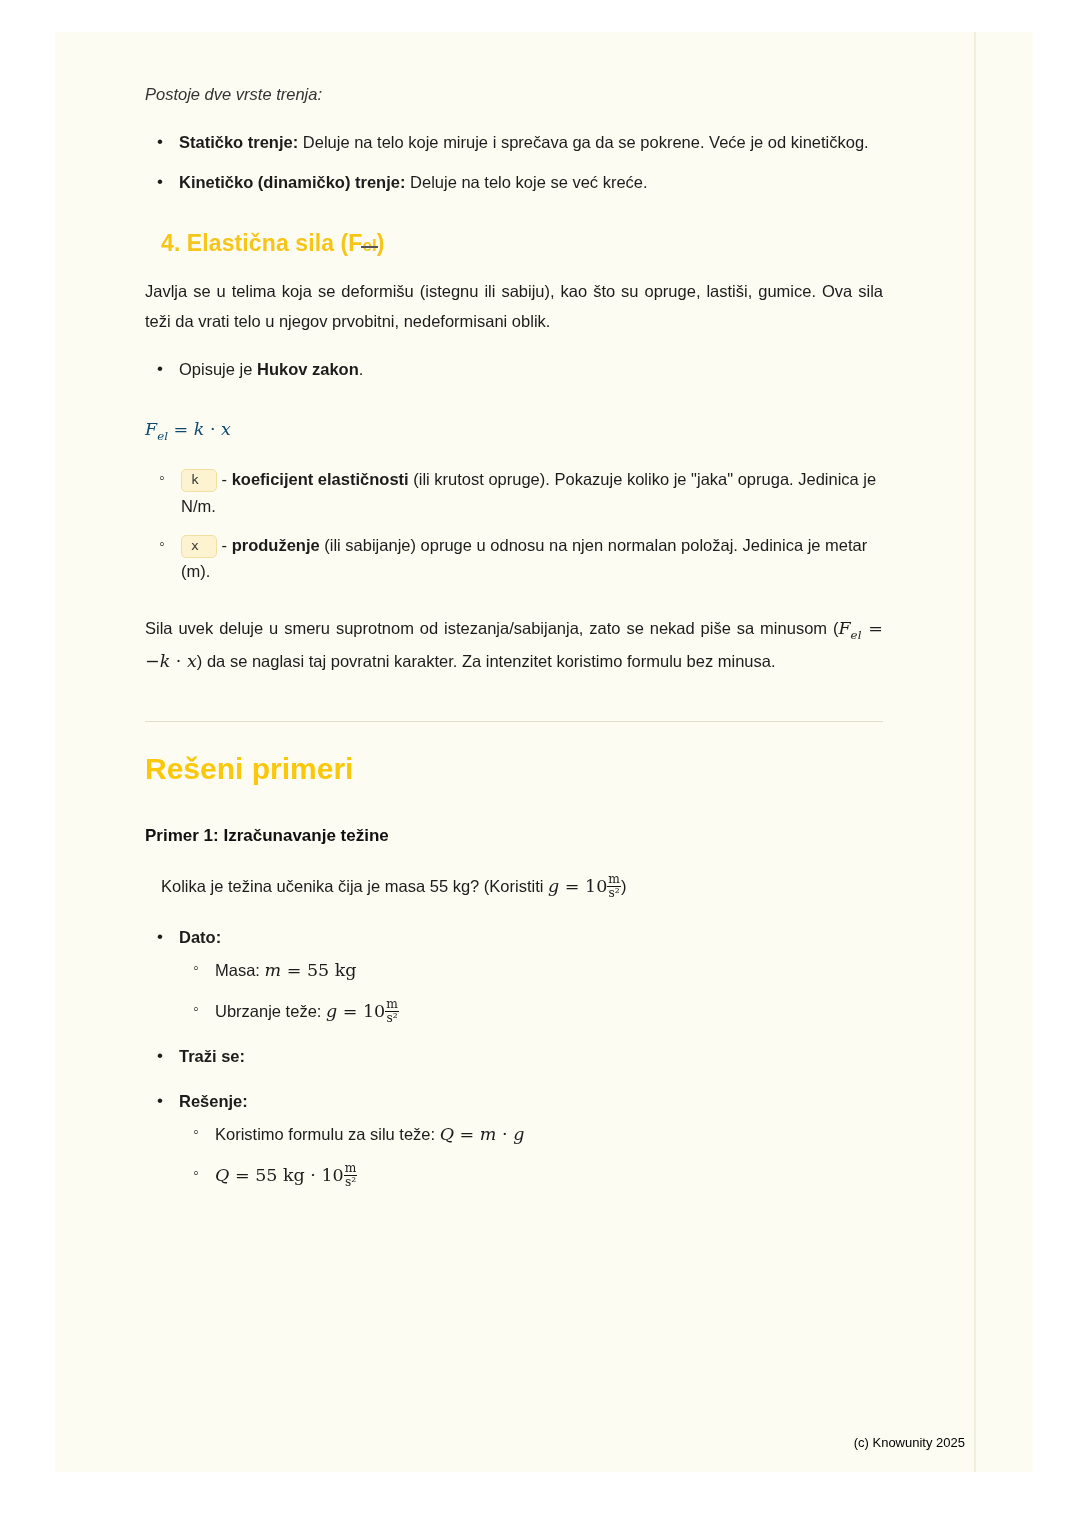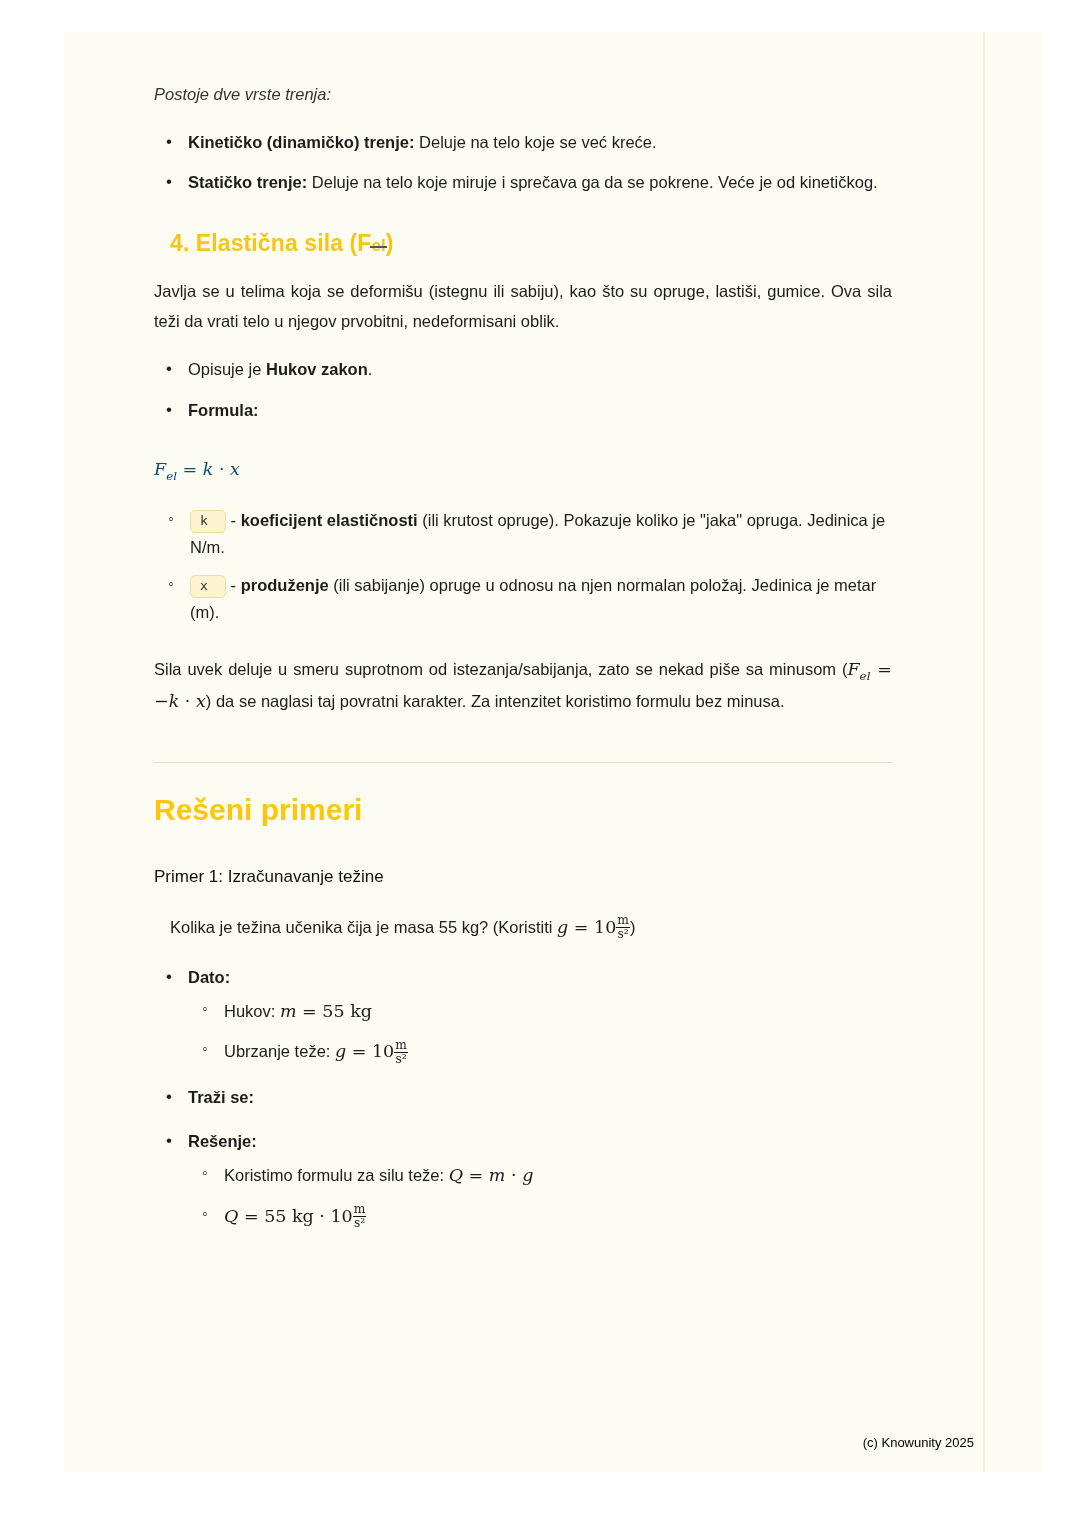--- a/index.html
+++ b/index.html
@@ -15,21 +15,21 @@
   }
   .page {
     position: relative;
     width: 1080px;
     height: 1528px;
     background: #ffffff;
     box-sizing: border-box;
   }
   .sheet {
     position: absolute;
-    left: 64px;
+    left: 55px;
     top: 32px;
     width: 978px;
     height: 1440px;
     background: #fdfcf3;
     box-sizing: border-box;
   }
   .sheet-rule {
     position: absolute;
     right: 57px;
     top: 0;
@@ -118,21 +118,21 @@
     background: #555;
   }
   h1.big-title {
     font-size: 30px;
     color: #fbc70a;
     font-weight: bold;
     margin: 30px 0 40px 0;
   }
   h3.example-title {
     font-size: 17px;
-    font-weight: normal;
+    font-weight: bold;
     margin: 0 0 26px 0;
     color: #111;
   }
   p.para {
     font-size: 16.5px;
     line-height: 1.78;
     margin: 0 0 20px 0;
     text-align: justify;
     color: #1c1c1c;
   }
@@ -212,39 +212,36 @@
 <div class="page">
   <div class="sheet">
     <div class="sheet-rule"></div>
 
     <div class="content">
 
       <p class="intro-italic">Postoje dve vrste trenja:</p>
 
       <ul class="bullets">
         <li>
+          <b>Statičko trenje:</b><span> Deluje na telo koje miruje i sprečava ga da se pokrene. Veće je od kinetičkog.</span>
+        </li>
+        <li>
           <b>Kinetičko (dinamičko) trenje:</b><span> Deluje na telo koje se već kreće.</span>
-        </li>
-        <li>
-          <b>Statičko trenje:</b><span> Deluje na telo koje miruje i sprečava ga da se pokrene. Veće je od kinetičkog.</span>
         </li>
       </ul>
 
       <h2 class="section-title">
         <span>4. Elastična sila (F</span><span class="sub">el</span><span>)</span>
       </h2>
 
       <p class="para">Javlja se u telima koja se deformišu (istegnu ili sabiju), kao što su opruge, lastiši, gumice. Ova sila teži da vrati telo u njegov prvobitni, nedeformisani oblik.</p>
 
       <ul class="bullets">
         <li>
           <span>Opisuje je </span><b>Hukov zakon</b><span>.</span>
-        </li>
-        <li>
-          <b>Formula:</b>
         </li>
       </ul>
 
       <div class="formula-block">
         <span class="math">
           <span>F</span><sub class="m">el</sub><span class="up"> = </span><span>k</span><span class="up"> · </span><span>x</span>
         </span>
       </div>
 
       <ul class="subbullets">
@@ -268,21 +265,21 @@
 
       <p class="para-q">
         <span>Kolika je težina učenika čija je masa 55 kg? (Koristiti </span><span class="math">g<span class="up"> = 10</span><span class="frac"><span class="num">m</span><span class="den">s²</span></span></span><span>)</span>
       </p>
 
       <ul class="bullets">
         <li style="margin-bottom:18px;">
           <b>Dato:</b>
           <ul class="subbullets">
             <li>
-              <span>Hukov: </span><span class="math">m<span class="up"> = 55 kg</span></span>
+              <span>Masa: </span><span class="math">m<span class="up"> = 55 kg</span></span>
             </li>
             <li>
               <span>Ubrzanje teže: </span><span class="math">g<span class="up"> = 10</span><span class="frac"><span class="num">m</span><span class="den">s²</span></span></span>
             </li>
           </ul>
         </li>
         <li style="margin-bottom:18px;">
           <b>Traži se:</b>
         </li>
         <li>

